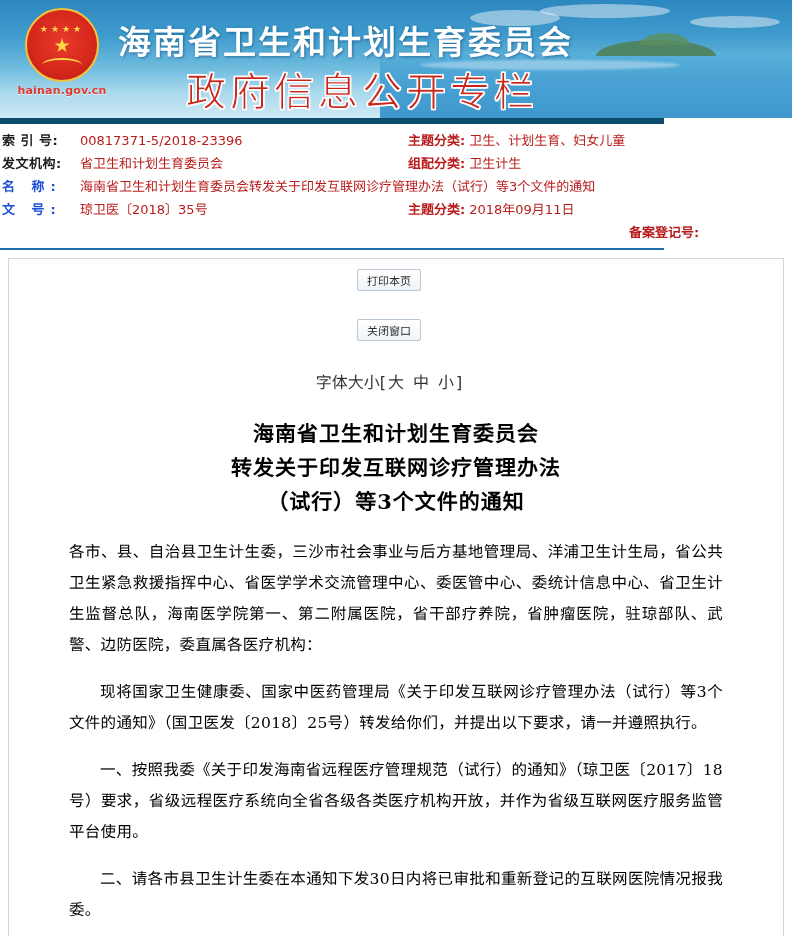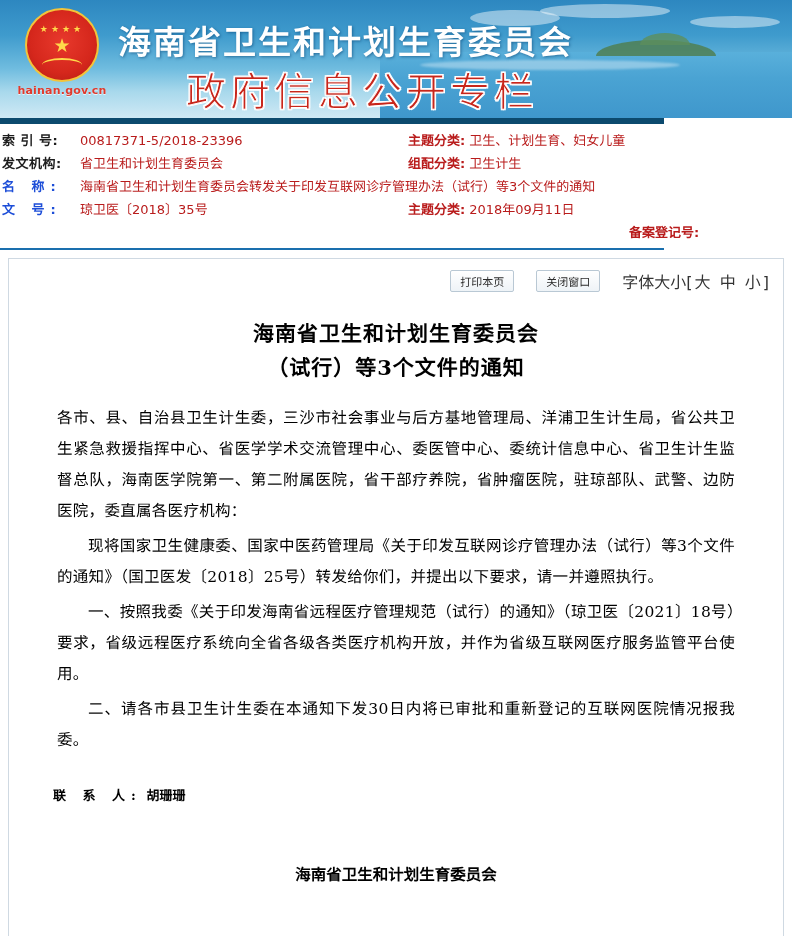--- a/index.html
+++ b/index.html
@@ -192,24 +192,25 @@
     box-sizing: border-box;
     border: 1px solid #cfd9e2;
     background: #fff;
     height: 790px;
     position: relative;
   }
   .toolbar {
     display: flex;
     justify-content: flex-end;
     align-items: center;
-    gap: 22px;
+    gap: 28px;
     padding: 10px 14px 0 0;
     font-size: 11px;
     color: #333;
+    flex-direction: column;
   }
   .tool-btn {
     border: 1px solid #b9c8d4;
     background: linear-gradient(180deg,#ffffff 0%, #eef3f7 100%);
     padding: 2px 9px;
     font-size: 11px;
     color: #2b2b2b;
     border-radius: 2px;
     cursor: pointer;
   }
@@ -236,21 +237,21 @@
     margin-top: 8px;
   }
   .doc-title .l2, .doc-title .l3 { display: block; }
   .doc-body {
     margin-top: 18px;
     font-size: 15.5px;
     line-height: 31px;
     letter-spacing: .3px;
     text-align: justify;
   }
-  .doc-body p { margin: 4px; }
+  .doc-body p { margin: 16px; }
   .indent { text-indent: 2em; }
   .contact {
     margin-top: 24px;
     font-size: 13px;
     line-height: 32px;
     font-weight: bold;
   }
   .contact .sp { letter-spacing: 6px; }
   .signature {
     margin-top: 46px;
@@ -332,27 +333,28 @@
 
     <div class="toolbar">
       <button class="tool-btn">打印本页</button>
       <button class="tool-btn">关闭窗口</button>
       <span class="font-size-box"><span>字体大小[</span><span class="fs">大</span>&nbsp;<span class="fs">中</span>&nbsp;<span class="fs">小</span><span>]</span></span>
     </div>
 
     <div class="doc">
       <div class="doc-title">
         <span class="sig-line">海南省卫生和计划生育委员会</span>
+        <span class="l2">转发关于印发互联网诊疗管理办法</span>
         <span class="l3">（试行）等3个文件的通知</span>
       </div>
 
       <div class="doc-body">
         <p>各市、县、自治县卫生计生委，三沙市社会事业与后方基地管理局、洋浦卫生计生局，省公共卫生紧急救援指挥中心、省医学学术交流管理中心、委医管中心、委统计信息中心、省卫生计生监督总队，海南医学院第一、第二附属医院，省干部疗养院，省肿瘤医院，驻琼部队、武警、边防医院，委直属各医疗机构：</p>
         <p class="indent">现将国家卫生健康委、国家中医药管理局《关于印发互联网诊疗管理办法（试行）等3个文件的通知》（国卫医发〔2018〕25号）转发给你们，并提出以下要求，请一并遵照执行。</p>
-        <p class="indent">一、按照我委《关于印发海南省远程医疗管理规范（试行）的通知》（琼卫医〔2021〕18号）要求，省级远程医疗系统向全省各级各类医疗机构开放，并作为省级互联网医疗服务监管平台使用。</p>
+        <p class="indent">一、按照我委《关于印发海南省远程医疗管理规范（试行）的通知》（琼卫医〔2017〕18号）要求，省级远程医疗系统向全省各级各类医疗机构开放，并作为省级互联网医疗服务监管平台使用。</p>
         <p class="indent">二、请各市县卫生计生委在本通知下发30日内将已审批和重新登记的互联网医院情况报我委。</p>
       </div>
 
       <div class="contact">
         <div>
           <span class="sp">联 系 人:</span>
           <span>胡珊珊</span>
         </div>
       </div>
 

